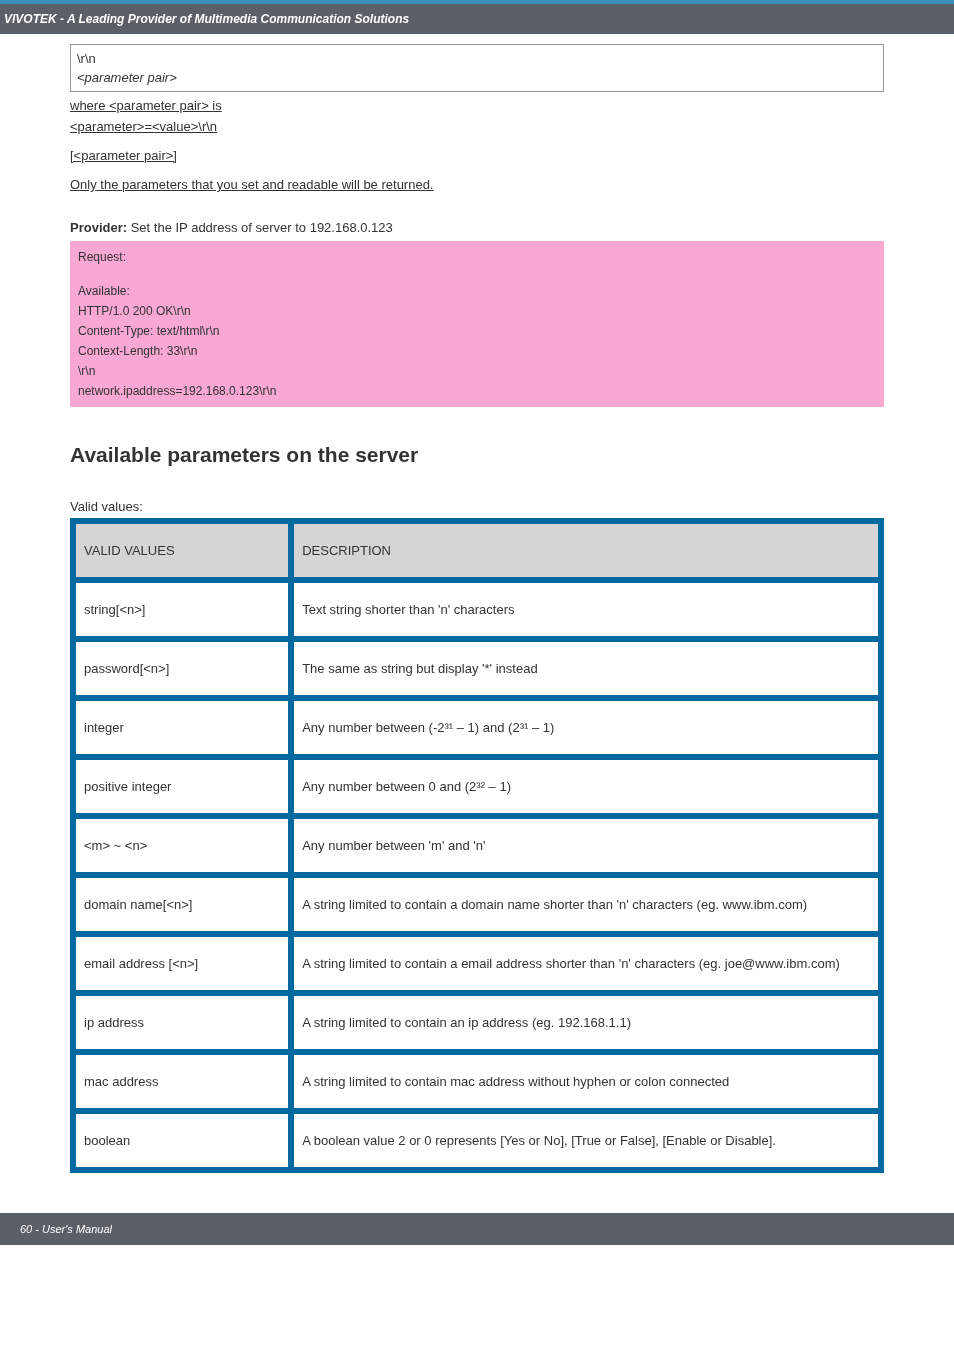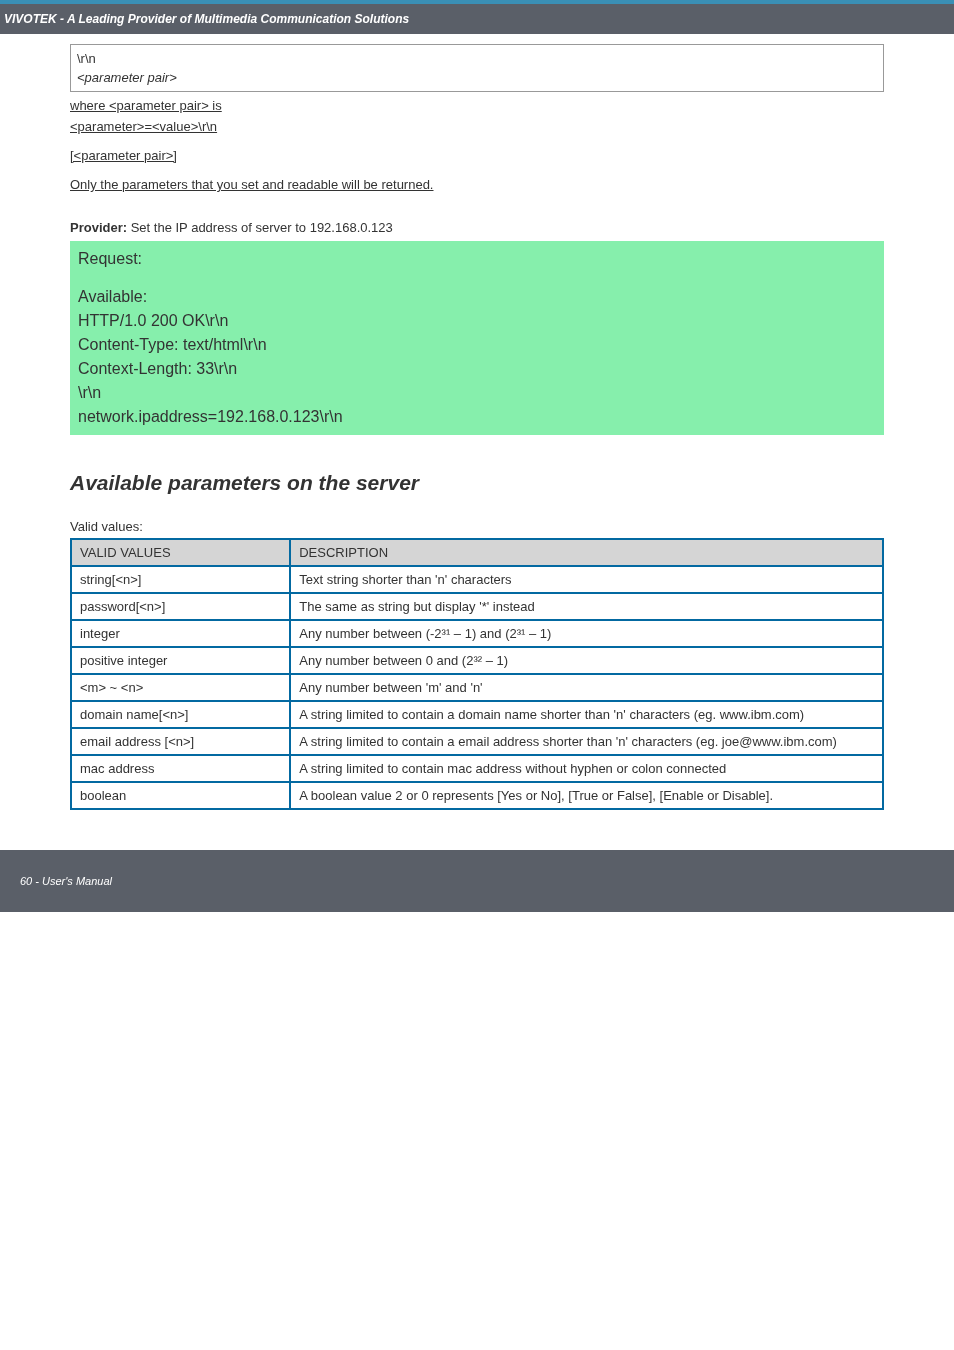--- a/index.html
+++ b/index.html
@@ -38,65 +38,64 @@
     text-decoration: underline;
   }
   .example-heading {
     font-size: 13px;
     color: #333;
     margin-top: 28px;
     margin-bottom: 6px;
   }
   .example-heading .bold { font-weight: bold; }
   .gray-block {
-    background: #86efac;
+    background: #f9a8d4;
     padding: 6px 8px;
-    font-size: 16px;
+    font-size: 12px;
     color: #333;
   }
   .gray-block .block-line { padding: 3px 0; }
   .link-text {
     color: #0066cc;
     text-decoration: underline;
   }
   .section-heading {
     font-size: 21px;
     font-weight: bold;
     color: #333;
     margin-top: 36px;
-    margin-bottom: 24px;
-    font-style: italic;
+    margin-bottom: 32px;
   }
   .sub-label {
     font-size: 13px;
     color: #333;
     margin-bottom: 4px;
   }
   table.vals {
     border-collapse: collapse;
     width: 100%;
     font-size: 13px;
     color: #333;
   }
   table.vals th, table.vals td {
-    border: 2px solid #0369a1;
-    padding: 5px 8px;
+    border: 6px solid #0369a1;
+    padding: 19px 8px;
     text-align: left;
     vertical-align: top;
   }
   table.vals th {
     background: #d5d5d5;
     font-weight: normal;
   }
   .footer {
     background: #5a5f68;
     color: #fff;
     font-style: italic;
     font-size: 11px;
-    padding: 25px 20px;
+    padding: 10px 20px;
     margin-top: 30px;
   }
 </style>
 </head>
 <body>
 
 <div class="header-bar">
   <span>VIVOTEK - A Leading Provider of Multimedia Communication Solutions</span>
 </div>
 
@@ -161,20 +160,24 @@
       </tr>
       <tr>
         <td>domain name[&lt;n&gt;]</td>
         <td>A string limited to contain a domain name shorter than 'n' characters (eg. www.ibm.com)</td>
       </tr>
       <tr>
         <td>email address [&lt;n&gt;]</td>
         <td>A string limited to contain a email address shorter than 'n' characters (eg. joe@www.ibm.com)</td>
       </tr>
       <tr>
+        <td>ip address</td>
+        <td>A string limited to contain an ip address (eg. 192.168.1.1)</td>
+      </tr>
+      <tr>
         <td>mac address</td>
         <td>A string limited to contain mac address without hyphen or colon connected</td>
       </tr>
       <tr>
         <td>boolean</td>
         <td>A boolean value 2 or 0 represents [Yes or No], [True or False], [Enable or Disable].</td>
       </tr>
     </tbody>
   </table>
 

